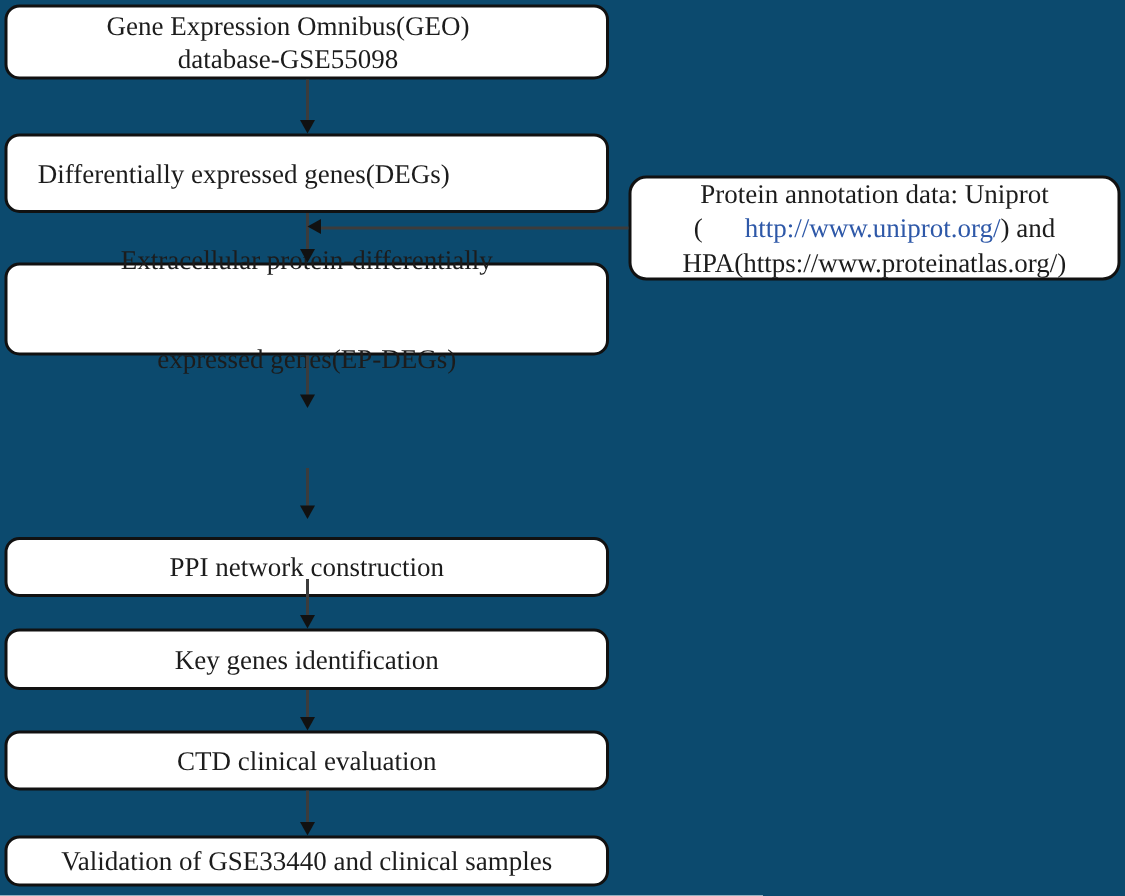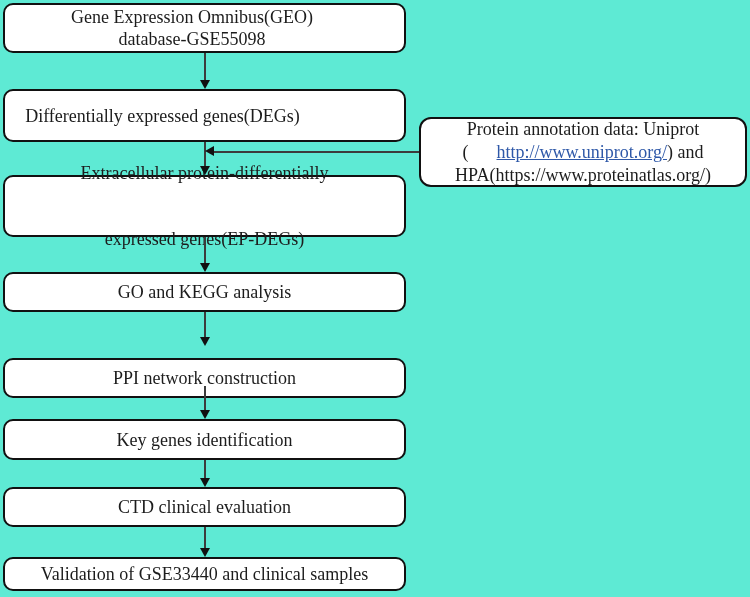--- a/index.html
+++ b/index.html
@@ -4,21 +4,21 @@
 <style>
   html, body {
     margin: 0;
     padding: 0;
     background: #ffffff;
   }
   .canvas {
     position: relative;
     width: 750px;
     height: 597px;
-    background: #5eead4;
+    background: #0c4a6e;
     font-family: "Liberation Serif", "DejaVu Serif", serif;
     color: #1c1c1c;
     overflow: hidden;
   }
   .box {
     position: absolute;
     box-sizing: border-box;
     border: 2px solid #111111;
     border-radius: 10px;
     background: #ffffff;
@@ -45,21 +45,20 @@
   .box-annotation {
     left: 419px;
     top: 117px;
     width: 328px;
     height: 70px;
     border-radius: 12px;
     line-height: 23px;
   }
   .link {
     color: #2e58a8;
-    text-decoration: underline;
     cursor: pointer;
     margin-left: 28px;
   }
   .vline {
     position: absolute;
     left: 204px;
     width: 1.5px;
     background: #3c3c3c;
   }
   .head-down {
@@ -116,23 +115,20 @@
 
   <div class="box main box-degs">
     <div>Differentially expressed genes(DEGs)</div>
   </div>
 
   <div class="box main box-epdegs">
     <div>Extracellular protein-differentially</div>
     <div>expressed genes(EP-DEGs)</div>
   </div>
 
-  <div class="box main box-gokegg">
-    <div>GO and KEGG analysis</div>
-  </div>
 
   <div class="box main box-ppi">
     <div>PPI network construction</div>
   </div>
 
   <div class="box main box-keygenes">
     <div>Key genes identification</div>
   </div>
 
   <div class="box main box-ctd">

